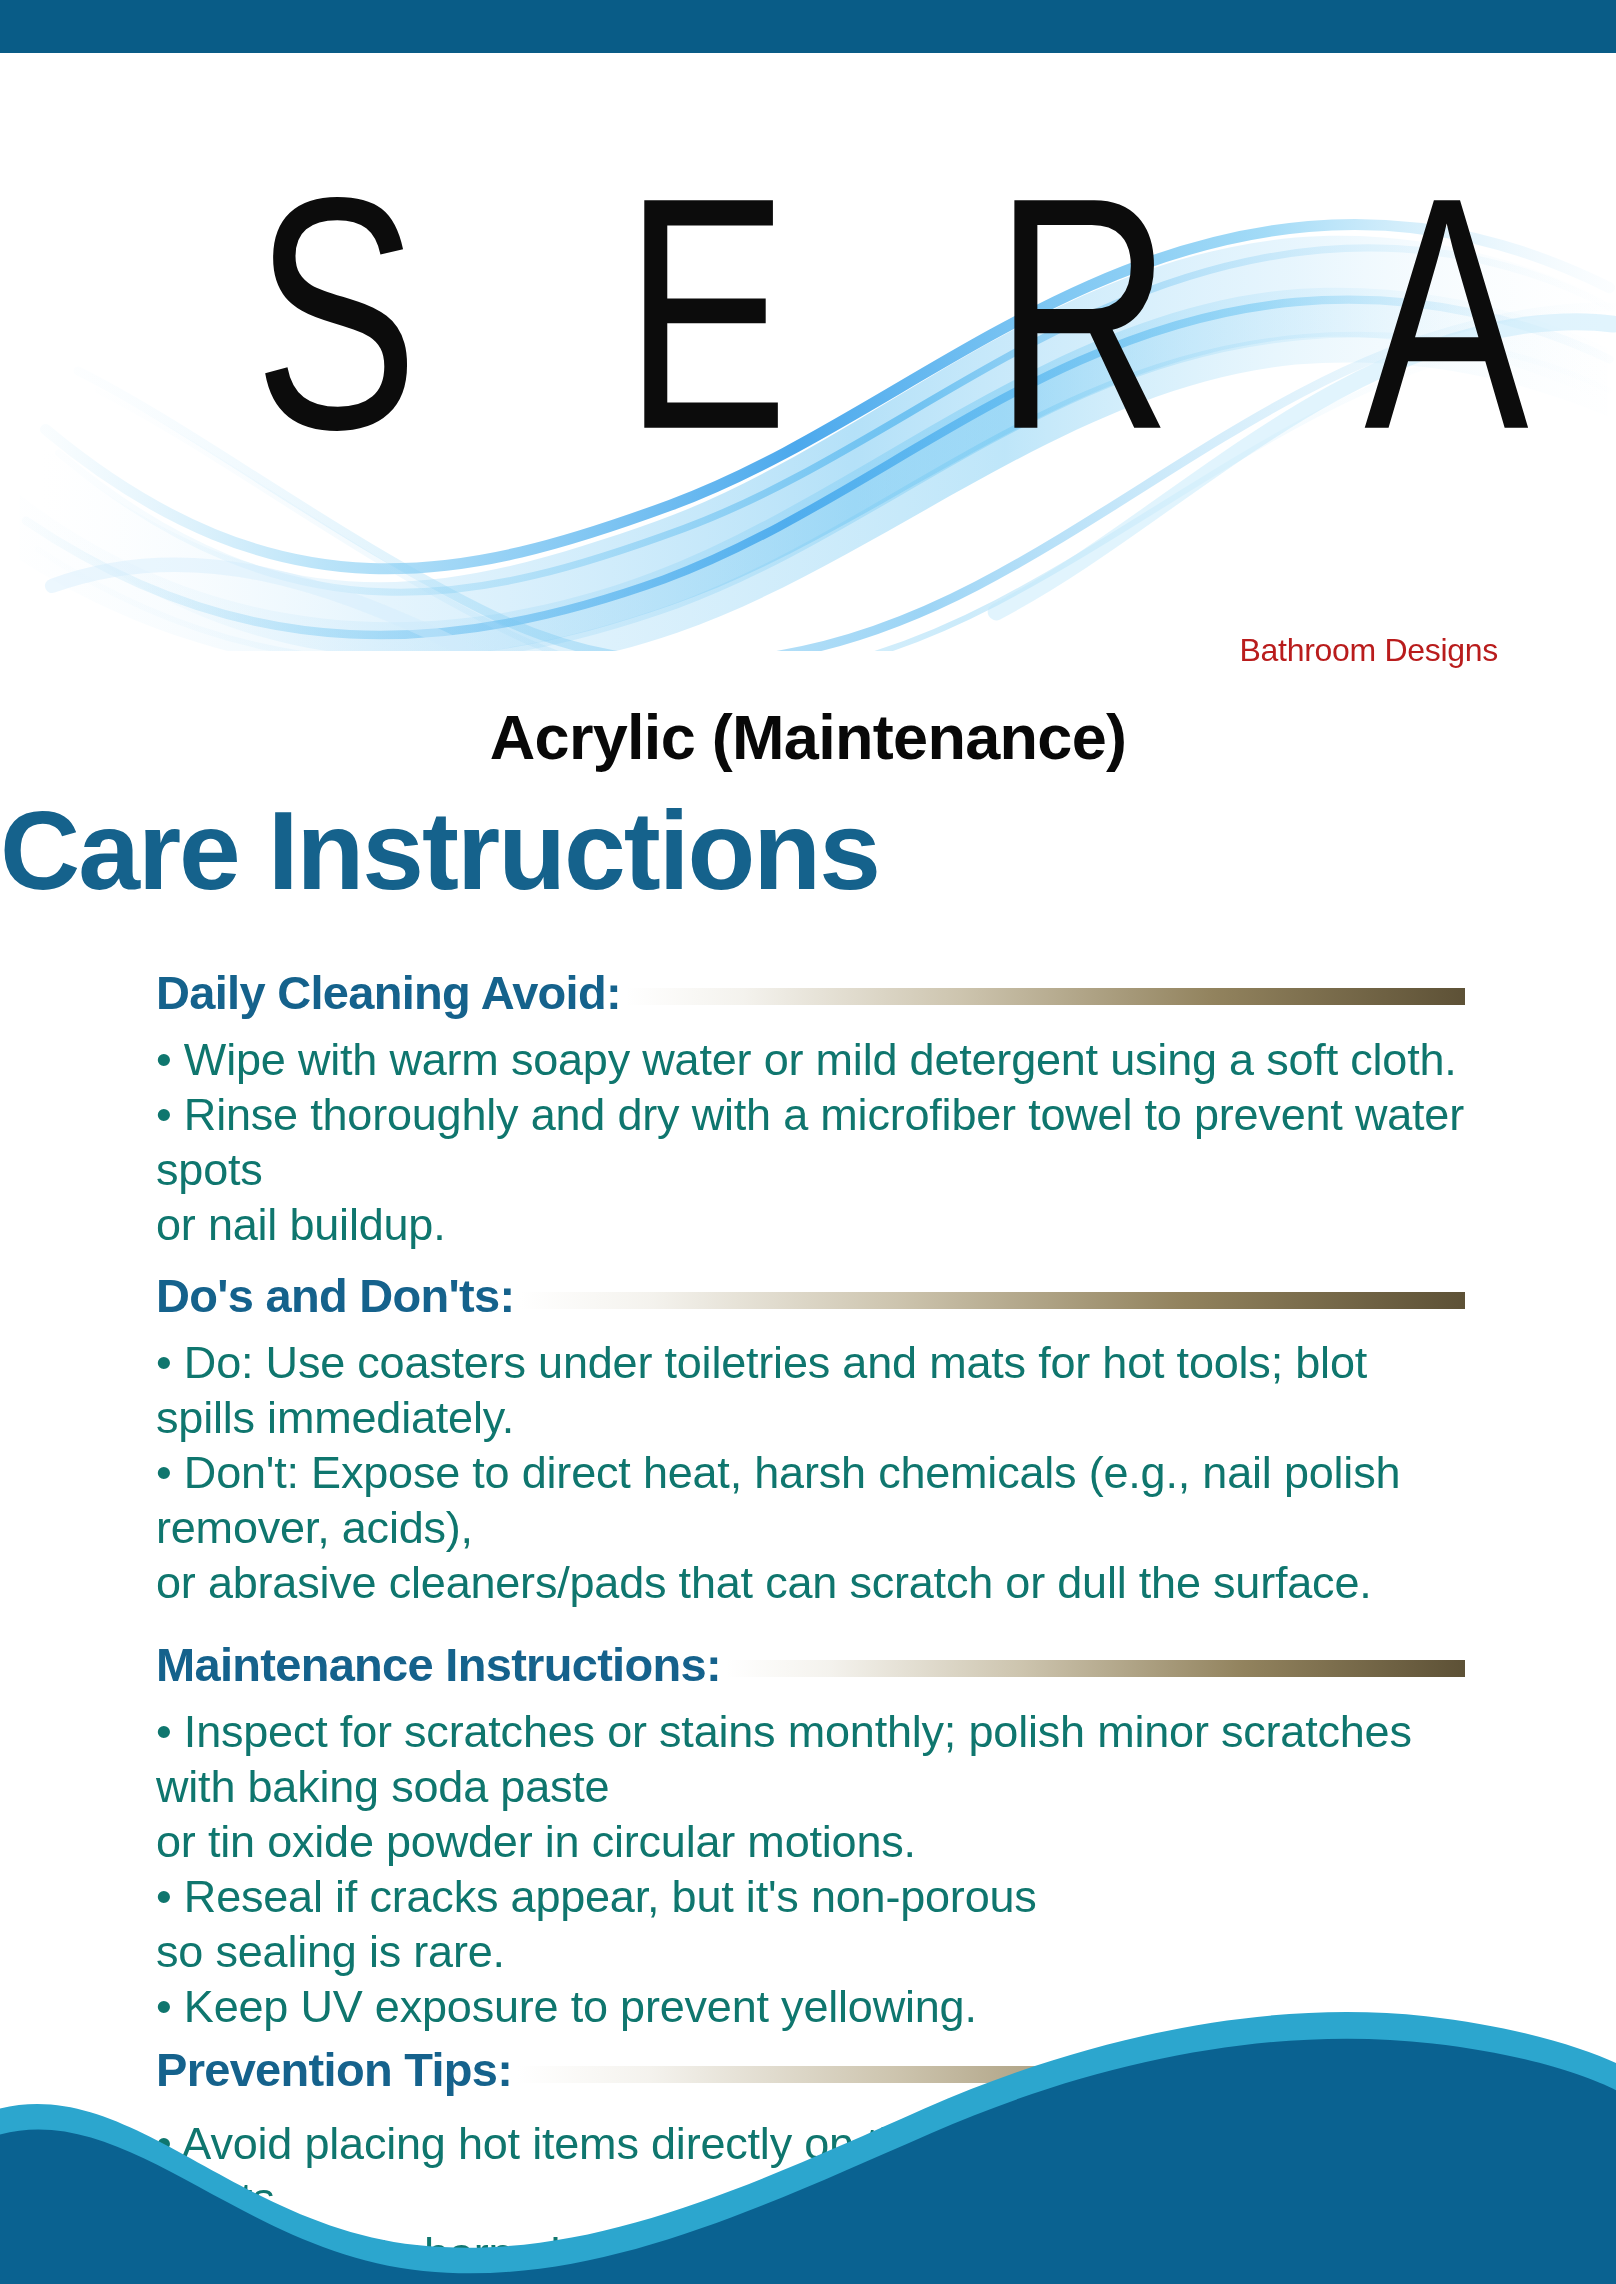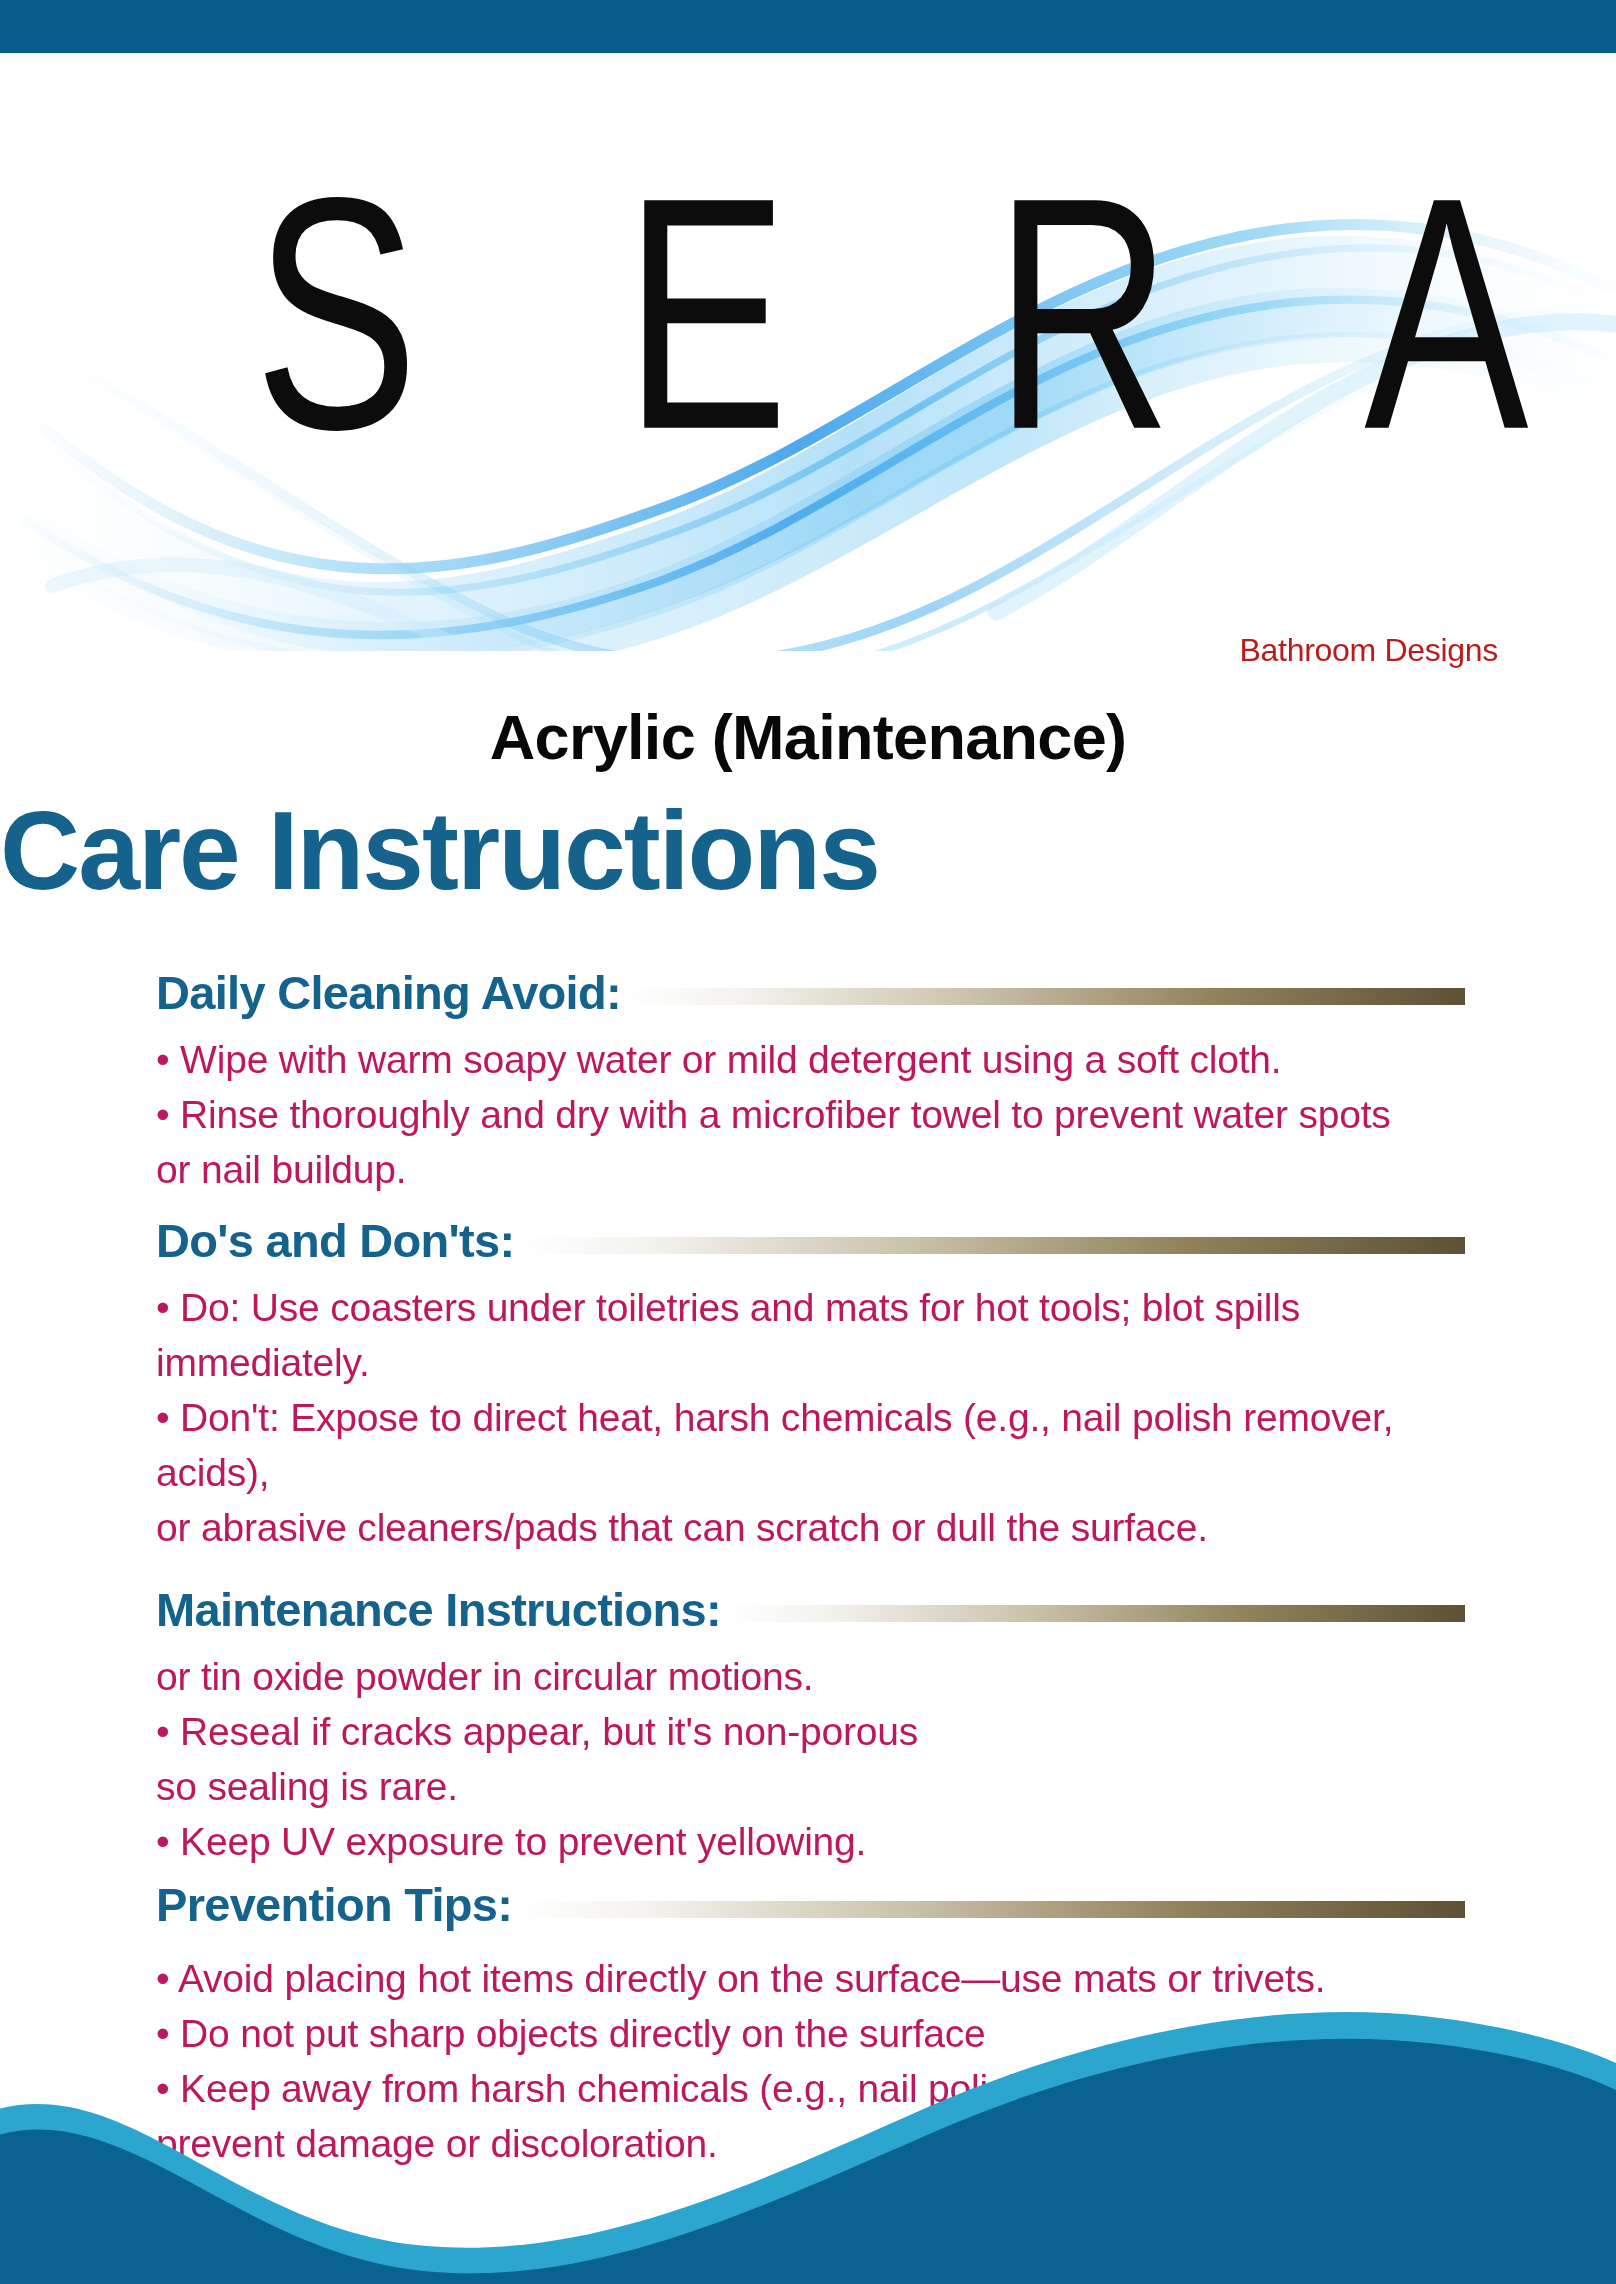--- a/index.html
+++ b/index.html
@@ -127,23 +127,23 @@
       rgba(196,186,160,0.85) 40%,
       rgba(140,124,85,0.95) 70%,
       #5d5136 100%);
   }
   .bullets {
     margin: 0;
     padding: 0;
     list-style: none;
   }
   .bullets li {
-    font-size: 39px;
+    font-size: 45px;
     line-height: 55px;
-    color: #be185d;
+    color: #0f766e;
     font-weight: 400;
     letter-spacing: -0.2px;
     margin: 0;
     padding: 0;
     text-indent: 0;
   }
   .sec-gap-1 { height: 11.7px; }
   .sec-gap-2 { height: 18px; }
 
   
@@ -254,20 +254,21 @@
       </ul>
     </div>
 
     <div class="section s3">
       <div class="sec-head-row">
         <div class="sec-head">Maintenance Instructions:</div>
         <div class="sec-rule"></div>
       </div>
       <div class="sec-gap-1"></div>
       <ul class="bullets">
+        <li>• Inspect for scratches or stains monthly; polish minor scratches with baking soda paste</li>
         <li>or tin oxide powder in circular motions.</li>
         <li>• Reseal if cracks appear, but it's non-porous</li>
         <li>so sealing is rare.</li>
         <li>• Keep UV exposure to prevent yellowing.</li>
       </ul>
     </div>
 
     <div class="section s4">
       <div class="sec-head-row">
         <div class="sec-head">Prevention Tips:</div>

